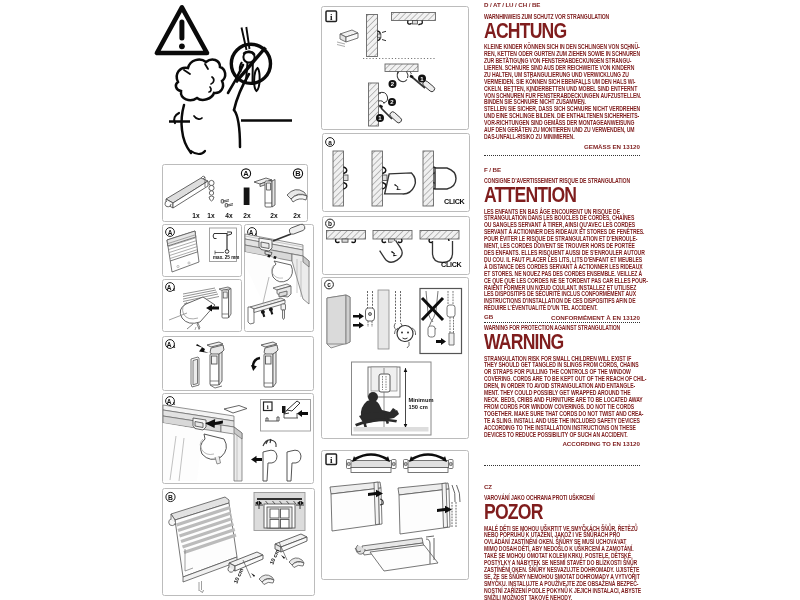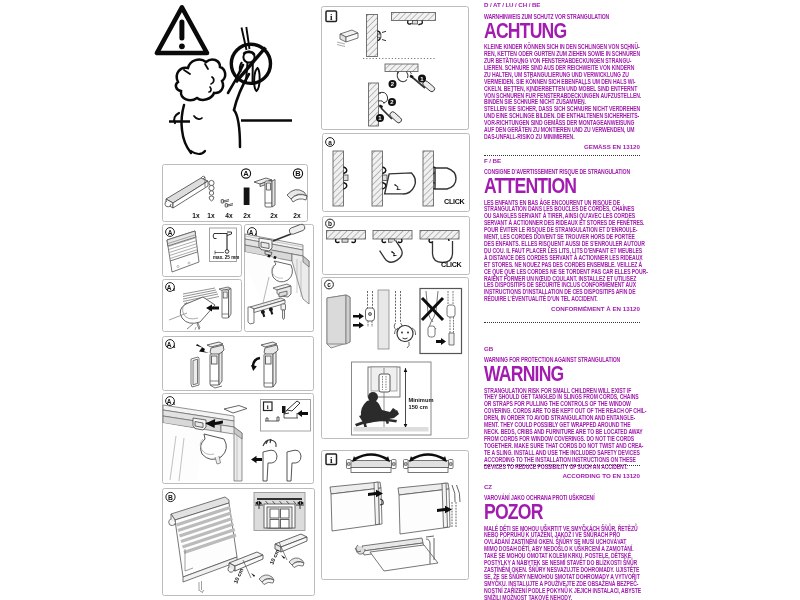--- a/index.html
+++ b/index.html
@@ -1,17 +1,17 @@
 <!DOCTYPE html>
 <html><head><meta charset="utf-8">
 <style>
 html,body{margin:0;padding:0}
 #page{position:relative;width:800px;height:600px;background:#fff;font-family:"Liberation Sans",sans-serif;overflow:hidden}
 .bx{position:absolute;border:1px solid #bcbcbc;border-radius:2.5px;background:#fff}
-.sec{position:absolute;left:484px;color:#a21caf}
+.sec{position:absolute;left:484px;color:#7f1d1d}
 .cc{font-weight:bold;font-size:6.2px;letter-spacing:-.1px}
 .sub{font-weight:bold;font-size:6.4px;letter-spacing:-.15px;white-space:nowrap}
 .hd{font-weight:bold;letter-spacing:-1px}
 .bd{font-weight:bold;font-size:6.35px;line-height:6.9px;letter-spacing:-.1px;white-space:nowrap}
 .en{font-weight:bold;font-size:6.2px;text-align:right}
 .dot{position:absolute;left:484px;width:156px;border-top:1.6px dotted #333}
 .tsx{transform:scaleX(.80);transform-origin:0 0}
 svg{position:absolute;overflow:visible}
 </style></head><body>
 <div id="page">
@@ -643,36 +643,36 @@
 
 <div class="hd tsx" style="font-size:22px;line-height:19px;margin-top:1px">ACHTUNG</div>
 
 <div class="bd tsx" style="margin-top:4.2px">KLEINE KINDER KÖNNEN SICH IN DEN SCHLINGEN VON SCHNÜ-<br>REN, KETTEN ODER GURTEN ZUM ZIEHEN SOWIE IN SCHNÜREN<br>ZUR BETÄTIGUNG VON FENSTERABDECKUNGEN STRANGU-<br>LIEREN. SCHNÜRE SIND AUS DER REICHWEITE VON KINDERN<br>ZU HALTEN, UM STRANGULIERUNG UND VERWICKLUNG ZU<br>VERMEIDEN. SIE KÖNNEN SICH EBENFALLS UM DEN HALS WI-<br>CKELN. BETTEN, KINDERBETTEN UND MÖBEL SIND ENTFERNT<br>VON SCHNÜREN FÜR FENSTERABDECKUNGEN AUFZUSTELLEN.<br>BINDEN SIE SCHNÜRE NICHT ZUSAMMEN.<br>STELLEN SIE SICHER, DASS SICH SCHNÜRE NICHT VERDREHEN<br>UND EINE SCHLINGE BILDEN. DIE ENTHALTENEN SICHERHEITS-<br>VOR-RICHTUNGEN SIND GEMÄSS DER MONTAGEANWEISUNG<br>AUF DEN GERÄTEN ZU MONTIEREN UND ZU VERWENDEN, UM<br>DAS-UNFALL-RISIKO ZU MINIMIEREN.</div>
 
 <div class="en" style="margin-top:2px;width:156px">GEMÄSS EN 13120</div>
 </div>
 
 <div class="dot" style="top:154.5px"></div>
 
-<div class="sec" style="top:157px;width:182px">
+<div class="sec" style="top:166px;width:182px">
 
 <div class="cc">F / BE</div>
 
 <div class="sub tsx" style="margin-top:4.4px">CONSIGNE D’AVERTISSEMENT RISQUE DE STRANGULATION</div>
 
 <div class="hd tsx" style="font-size:22px;line-height:19px;margin-top:1px">ATTENTION</div>
 
 <div class="bd tsx" style="margin-top:4.2px">LES ENFANTS EN BAS ÂGE ENCOURENT UN RISQUE DE<br>STRANGULATION DANS LES BOUCLES DE CORDES, CHAÎNES<br>OU SANGLES SERVANT À TIRER, AINSI QU’AVEC LES CORDES<br>SERVANT À ACTIONNER DES RIDEAUX ET STORES DE FENÊTRES.<br>POUR ÉVITER LE RISQUE DE STRANGULATION ET D’ENROULE-<br>MENT, LES CORDES DOIVENT SE TROUVER HORS DE PORTÉE<br>DES ENFANTS. ELLES RISQUENT AUSSI DE S’ENROULER AUTOUR<br>DU COU. IL FAUT PLACER LES LITS, LITS D’ENFANT ET MEUBLES<br>À DISTANCE DES CORDES SERVANT À ACTIONNER LES RIDEAUX<br>ET STORES. NE NOUEZ PAS DES CORDES ENSEMBLE. VEILLEZ À<br>CE QUE QUE LES CORDES NE SE TORDENT PAS CAR ELLES POUR-<br>RAIENT FORMER UN NŒUD COULANT. INSTALLEZ ET UTILISEZ<br>LES DISPOSITIFS DE SÉCURITÉ INCLUS CONFORMÉMENT AUX<br>INSTRUCTIONS D’INSTALLATION DE CES DISPOSITIFS AFIN DE<br>RÉDUIRE L’ÉVENTUALITÉ D’UN TEL ACCIDENT.</div>
 
 <div class="en" style="margin-top:2px;width:156px">CONFORMÉMENT À EN 13120</div>
 </div>
 
 <div class="dot" style="top:322px"></div>
 
-<div class="sec" style="top:345px;width:182px">
+<div class="sec" style="top:313px;width:182px">
 
 <div class="cc">GB</div>
 
 <div class="sub tsx" style="margin-top:4.4px">WARNING FOR PROTECTION AGAINST STRANGULATION</div>
 
 <div class="hd tsx" style="font-size:22px;line-height:19px;margin-top:1px">WARNING</div>
 
 <div class="bd tsx" style="margin-top:4.2px">STRANGULATION RISK FOR SMALL CHILDREN WILL EXIST IF<br>THEY SHOULD GET TANGLED IN SLINGS FROM CORDS, CHAINS<br>OR STRAPS FOR PULLING THE CONTROLS OF THE WINDOW<br>COVERING. CORDS ARE TO BE KEPT OUT OF THE REACH OF CHIL-<br>DREN, IN ORDER TO AVOID STRANGULATION AND ENTANGLE-<br>MENT. THEY COULD POSSIBLY GET WRAPPED AROUND THE<br>NECK. BEDS, CRIBS AND FURNITURE ARE TO BE LOCATED AWAY<br>FROM CORDS FOR WINDOW COVERINGS. DO NOT TIE CORDS<br>TOGETHER. MAKE SURE THAT CORDS DO NOT TWIST AND CREA-<br>TE A SLING. INSTALL AND USE THE INCLUDED SAFETY DEVICES<br>ACCORDING TO THE INSTALLATION INSTRUCTIONS ON THESE<br>DEVICES TO REDUCE POSSIBILITY OF SUCH AN ACCIDENT.</div>
 
 <div class="en" style="margin-top:2px;width:156px">ACCORDING TO EN 13120</div>

